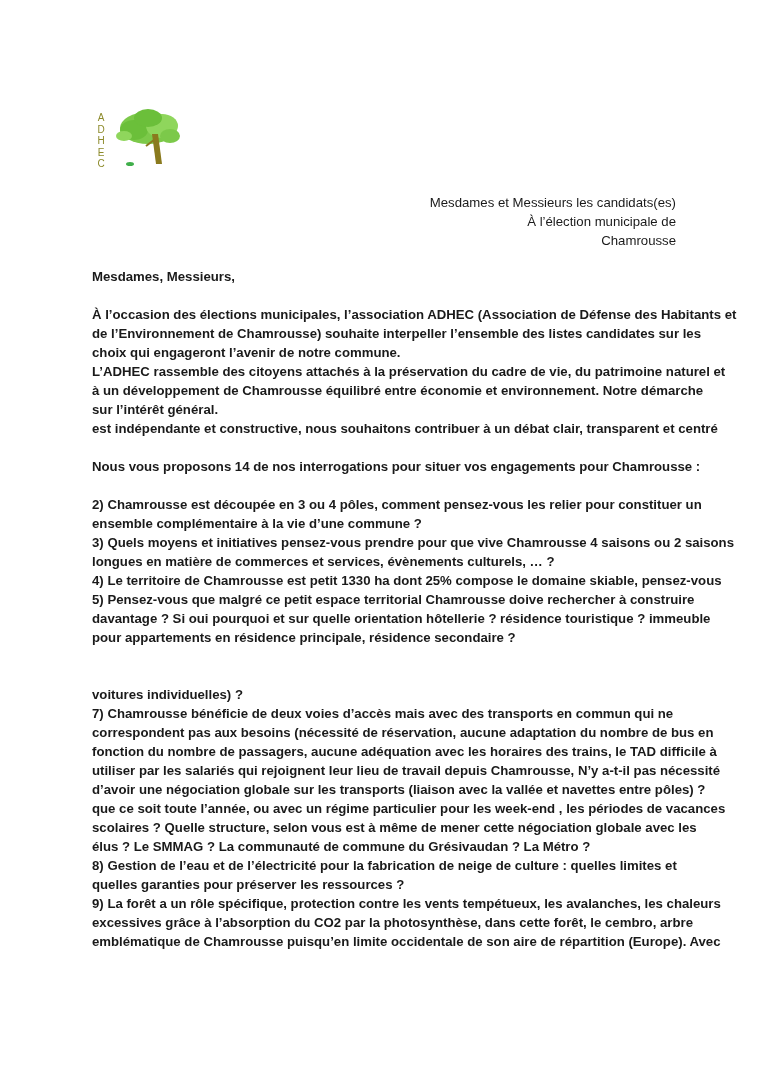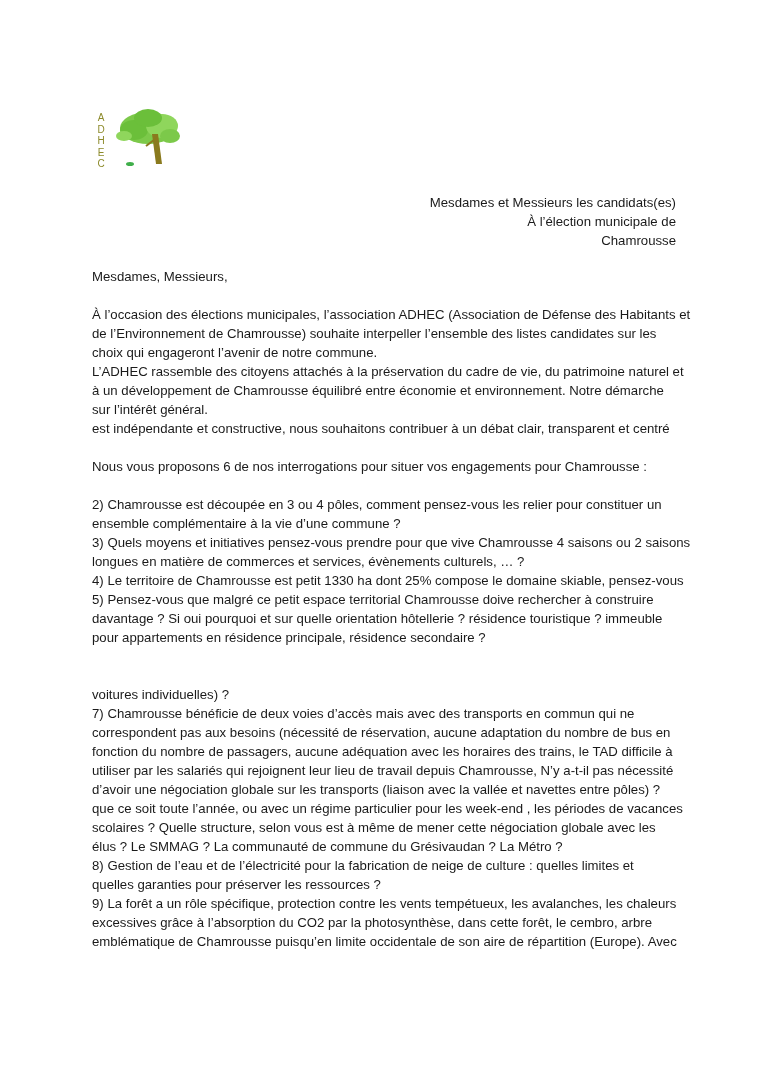--- a/index.html
+++ b/index.html
@@ -48,21 +48,21 @@
     }
     .recipient div { white-space: nowrap; padding-left: 48px; }
     .body-text {
       position: absolute;
       left: 92px;
       top: 267px;
       width: 600px;
       font-size: 13.2px;
       line-height: 19px;
     }
-    .body-text p { margin: 0; white-space: nowrap; }
+    .body-text p { margin: 0; white-space: nowrap; font-weight: bold; }
     .blank { height: 19px; }
   </style>
 </head>
 <body>
 
 <div class="logo">
   <div class="logo-letters">
     <span>A</span>
     <span>D</span>
     <span>H</span>
@@ -92,21 +92,21 @@
   <p>Mesdames, Messieurs,</p>
   <div class="blank"></div>
   <p>À l’occasion des élections municipales, l’association ADHEC (Association de Défense des Habitants et</p>
   <p>de l’Environnement de Chamrousse) souhaite interpeller l’ensemble des listes candidates sur les</p>
   <p>choix qui engageront l’avenir de notre commune.</p>
   <p>L’ADHEC rassemble des citoyens attachés à la préservation du cadre de vie, du patrimoine naturel et</p>
   <p>à un développement de Chamrousse équilibré entre économie et environnement. Notre démarche</p>
   <p>sur l’intérêt général.</p>
   <p>est indépendante et constructive, nous souhaitons contribuer à un débat clair, transparent et centré</p>
   <div class="blank"></div>
-  <p>Nous vous proposons 6 de nos interrogations pour situer vos engagements pour Chamrousse :</p>
+  <p>Nous vous proposons 14 de nos interrogations pour situer vos engagements pour Chamrousse :</p>
   <div class="blank"></div>
   <p>2) Chamrousse est découpée en 3 ou 4 pôles, comment pensez-vous les relier pour constituer un</p>
   <p>ensemble complémentaire à la vie d’une commune ?</p>
   <p>3) Quels moyens et initiatives pensez-vous prendre pour que vive Chamrousse 4 saisons ou 2 saisons</p>
   <p>longues en matière de commerces et services, évènements culturels, … ?</p>
   <p>4) Le territoire de Chamrousse est petit 1330 ha dont 25% compose le domaine skiable, pensez-vous</p>
   <p>5) Pensez-vous que malgré ce petit espace territorial Chamrousse doive rechercher à construire</p>
   <p>davantage ? Si oui pourquoi et sur quelle orientation hôtellerie ? résidence touristique ? immeuble</p>
   <p>pour appartements en résidence principale, résidence secondaire ?</p>
   <div class="blank"></div>

